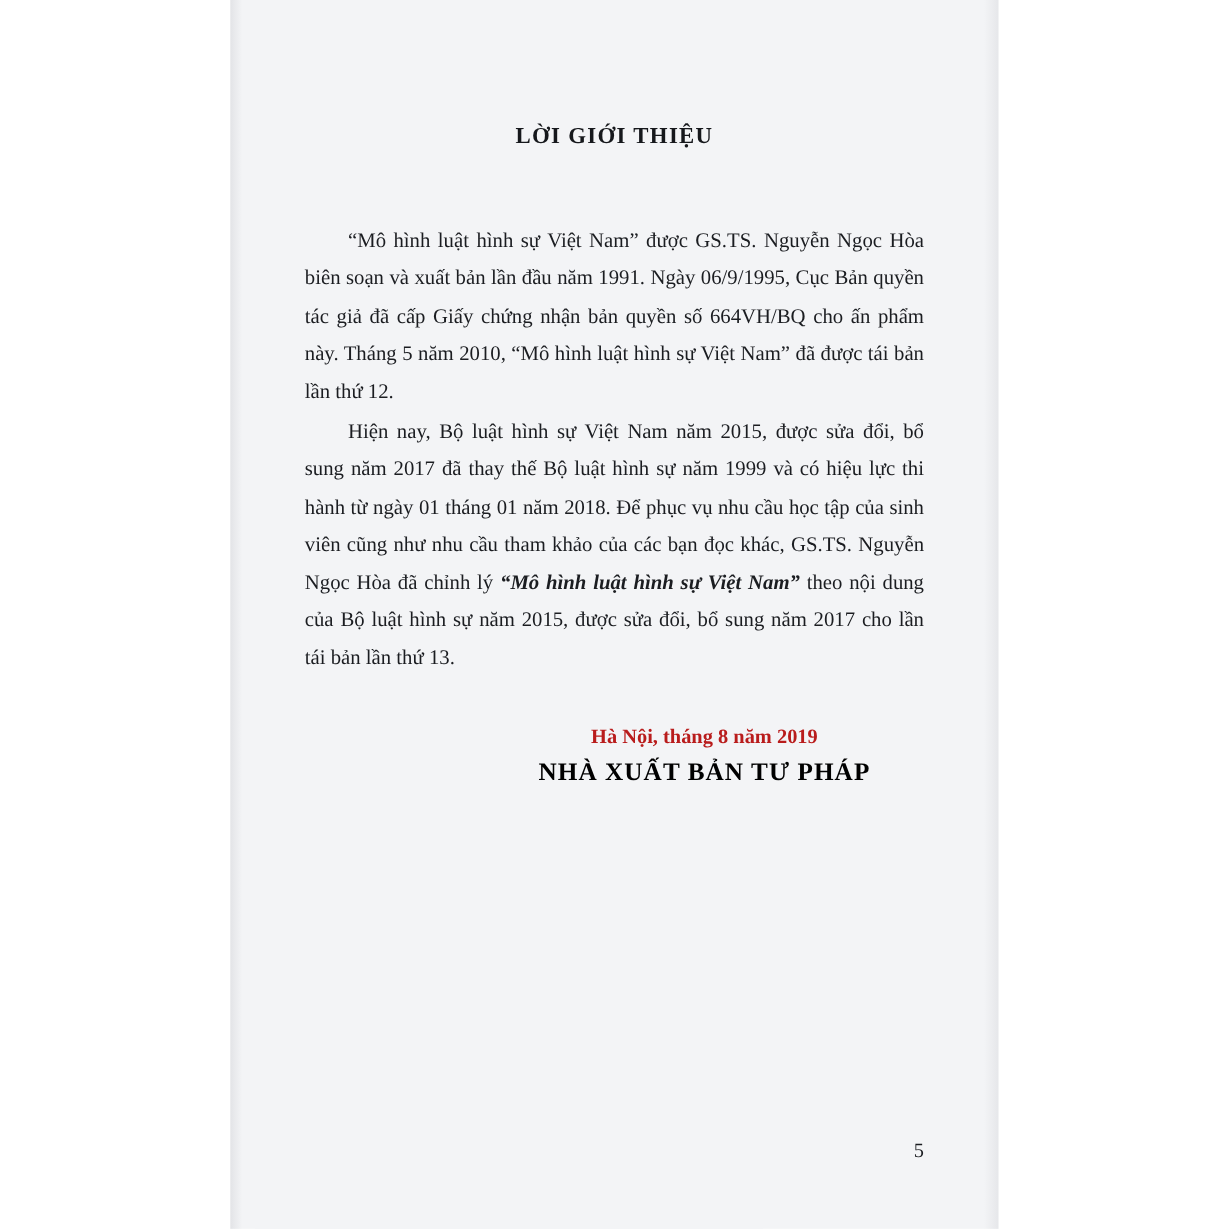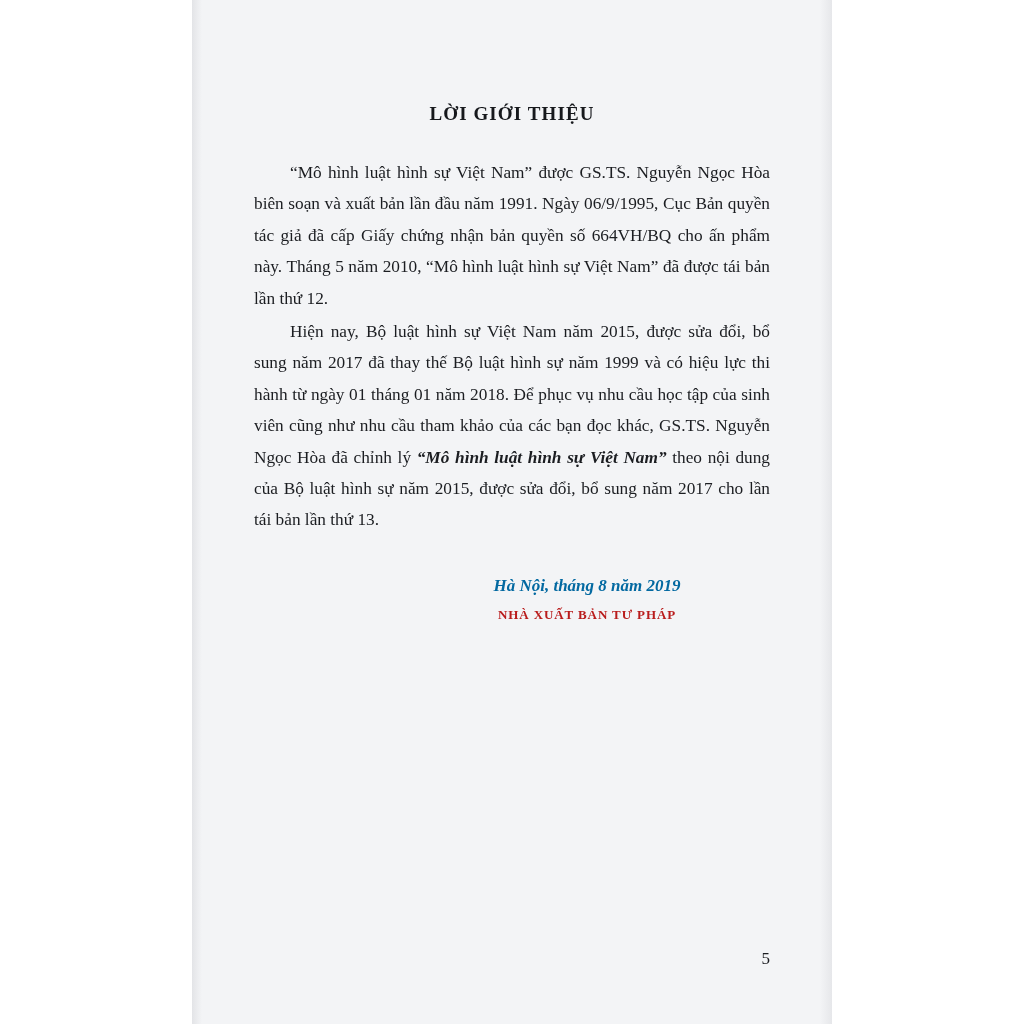--- a/index.html
+++ b/index.html
@@ -44,21 +44,21 @@
     padding-top: 103px;
     text-align: center;
     font-size: 19px;
     font-weight: bold;
     letter-spacing: 1.1px;
     color: #16181c;
     font-family: "Liberation Serif", "DejaVu Serif", serif;
   }
 
   .body-block {
-    margin-top: 32px;
+    margin-top: 60px;
   }
 
   p.para {
     margin: 0 0 0 0;
     text-align: justify;
     text-justify: inter-word;
     text-indent: 36px;
     font-size: 17.3px;
     line-height: 31.4px;
     color: #1b1d21;
@@ -74,31 +74,30 @@
   }
 
   .closing {
     margin-top: 36px;
     text-align: center;
     padding-left: 150px;
   }
 
   .closing-place {
     font-size: 17px;
-    font-style: italic;
     font-weight: bold;
-    color: #0369a1;
+    color: #b91c1c;
     line-height: 28px;
   }
 
   .closing-publisher {
-    font-size: 13px;
+    font-size: 21px;
     font-weight: bold;
     letter-spacing: 0.9px;
-    color: #b91c1c;
+    color: #000000;
     line-height: 30px;
   }
 
   .page-number {
     position: absolute;
     right: 0;
     bottom: 55px;
     font-size: 17px;
     color: #1b1d21;
     text-align: right;

